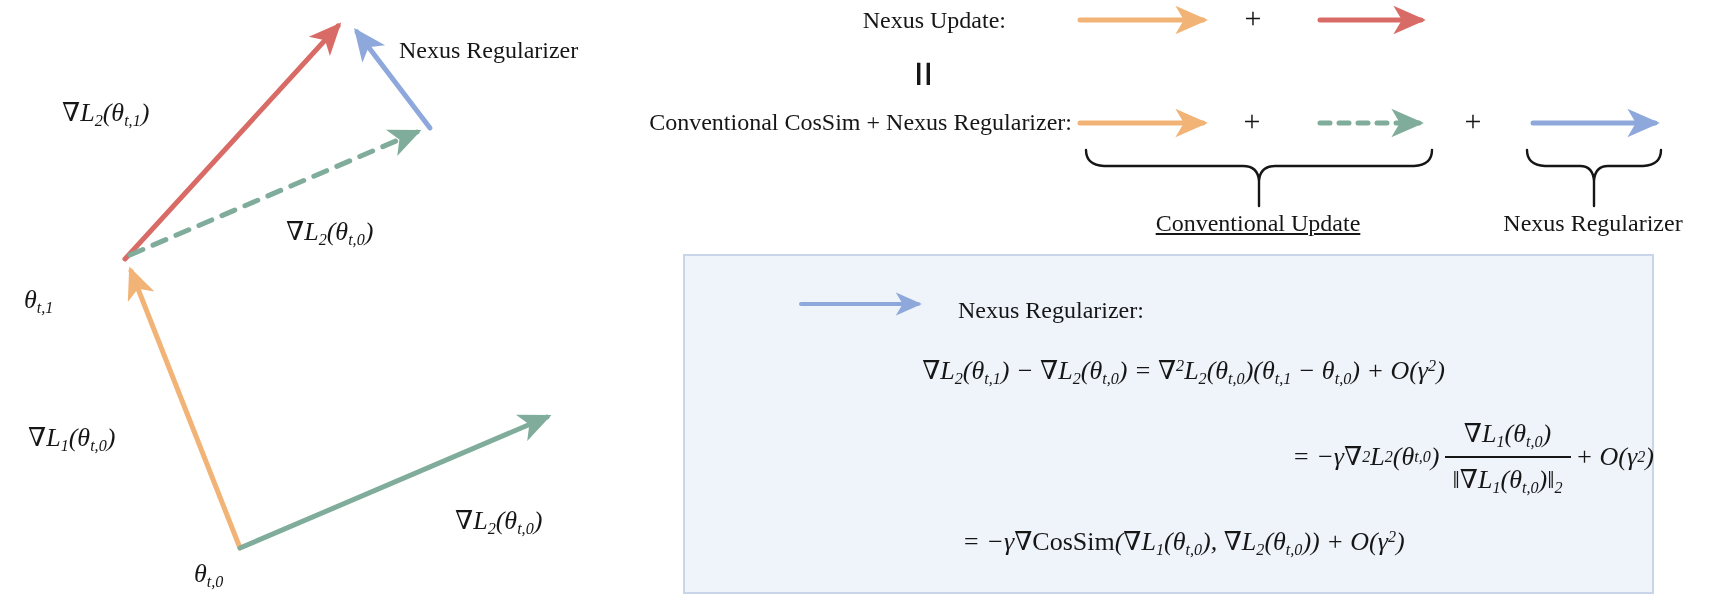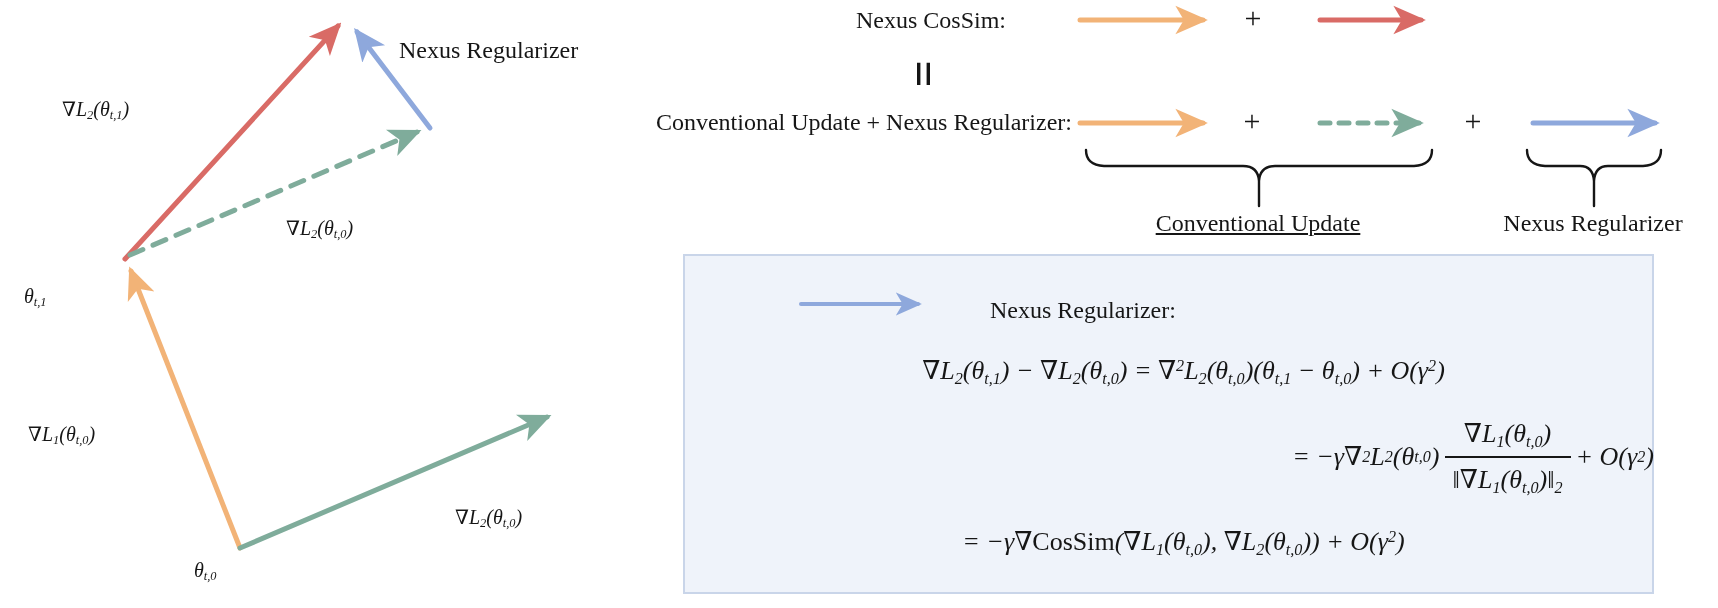--- a/index.html
+++ b/index.html
@@ -2,21 +2,21 @@
 <html style="--c-orange: #F2B377; --c-red: #D96B66; --c-green: #7FAC9B; --c-blue: #8EA8DC; --c-ink: #161616; --c-box-bg: #EFF3FA; --c-box-border: #C9D5E9;"><head>
 <meta charset="utf-8">
 <style>
   html,body{margin:0;padding:0;background:#ffffff;}
   .canvas{
     position:relative;width:1718px;height:608px;background:#ffffff;overflow:hidden;
     font-family:"Liberation Serif","DejaVu Serif",serif;color:#161616;
   }
   .overlay{position:absolute;left:0;top:0;z-index:2;pointer-events:none;}
   .lbl{position:absolute;z-index:3;white-space:nowrap;line-height:1.15;}
-  .math{font-style:italic;font-size:20px;}
+  .math{font-style:italic;font-size:26px;}
   .math .rm{font-style:normal;}
   .rmtext{font-style:normal;font-size:24px;}
   sub{font-size:0.62em;vertical-align:-0.28em;line-height:0;}
   sup{font-size:0.62em;vertical-align:0.5em;line-height:0;}
   .eq-box{
     position:absolute;left:683px;top:254px;width:971px;height:340px;z-index:1;
     background:var(--c-box-bg,#EFF3FA);border:2px solid var(--c-box-border,#C9D5E9);
     box-sizing:border-box;
   }
   .eq-line{position:absolute;left:683px;width:971px;text-align:center;z-index:3;
@@ -85,33 +85,33 @@
   </svg>
 
   <div class="lbl rmtext" style="left:399px;top:37px;">Nexus Regularizer</div>
   <div class="lbl math" style="left:62px;top:98px;">∇L<sub>2</sub>(θ<sub>t,1</sub>)</div>
   <div class="lbl math" style="left:286px;top:217px;">∇L<sub>2</sub>(θ<sub>t,0</sub>)</div>
   <div class="lbl math" style="left:24px;top:265px;margin-top:20px;">θ<sub>t,1</sub></div>
   <div class="lbl math" style="left:28px;top:423px;">∇L<sub>1</sub>(θ<sub>t,0</sub>)</div>
   <div class="lbl math" style="left:455px;top:506px;">∇L<sub>2</sub>(θ<sub>t,0</sub>)</div>
   <div class="lbl math" style="left:194px;top:559px;">θ<sub>t,0</sub></div>
 
-  <div class="lbl rmtext right-align" style="left:700px;top:7px;width:306px;">Nexus CosSim:</div>
+  <div class="lbl rmtext right-align" style="left:700px;top:7px;width:306px;">Nexus Update:</div>
   <div class="lbl plus" style="left:1238px;top:1px;">+</div>
 
   <div class="lbl rot90">=</div>
 
-  <div class="lbl rmtext right-align" style="left:558px;top:109px;width:514px;">Conventional Update + Nexus Regularizer:</div>
+  <div class="lbl rmtext right-align" style="left:558px;top:109px;width:514px;">Conventional CosSim + Nexus Regularizer:</div>
   <div class="lbl plus" style="left:1237px;top:104px;">+</div>
   <div class="lbl plus" style="left:1458px;top:104px;">+</div>
 
   <div class="lbl rmtext centered" style="left:1258px;top:210px;text-decoration:underline;">Conventional Update</div>
   <div class="lbl rmtext centered" style="left:1593px;top:210px;">Nexus Regularizer</div>
 
-  <div class="lbl rmtext" style="left:990px;top:297px;">Nexus Regularizer:</div>
+  <div class="lbl rmtext" style="left:958px;top:297px;">Nexus Regularizer:</div>
   <div class="eq-line math" id="eq1" style="top:352px;">∇L<sub>2</sub>(θ<sub>t,1</sub>) − ∇L<sub>2</sub>(θ<sub>t,0</sub>) = ∇<sup>2</sup>L<sub>2</sub>(θ<sub>t,0</sub>)(θ<sub>t,1</sub> − θ<sub>t,0</sub>) + O(γ<sup>2</sup>)</div>
   <div class="eq-line math" id="eq2" style="top:408px;justify-content:flex-end;">= −γ∇<sup>2</sup>L<sub>2</sub>(θ<sub>t,0</sub>)<span class="frac">
         <span class="num">∇L<sub>1</sub>(θ<sub>t,0</sub>)</span>
         <span class="den">‖∇L<sub>1</sub>(θ<sub>t,0</sub>)‖<sub>2</sub></span>
       </span> + O(γ<sup>2</sup>)</div>
   <div class="eq-line math" id="eq3" style="top:523px;">= −γ∇<span class="rm">CosSim</span>(∇L<sub>1</sub>(θ<sub>t,0</sub>), ∇L<sub>2</sub>(θ<sub>t,0</sub>)) + O(γ<sup>2</sup>)</div>
 
 </div>
 
 </body></html>

